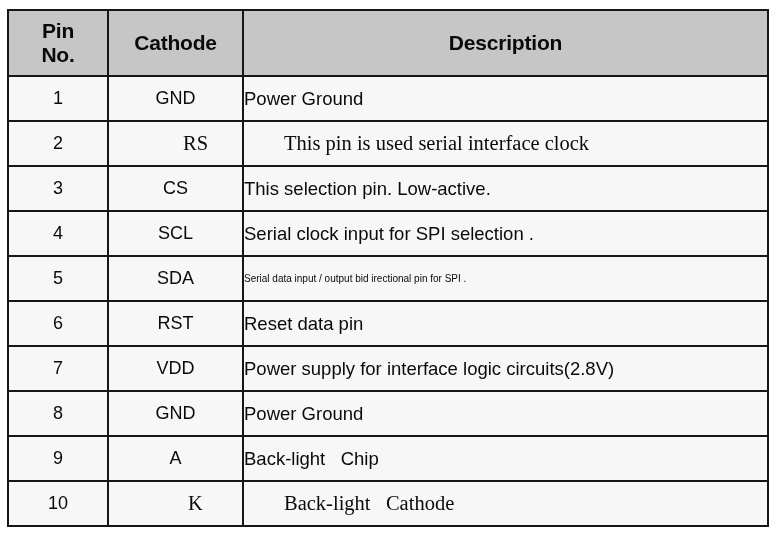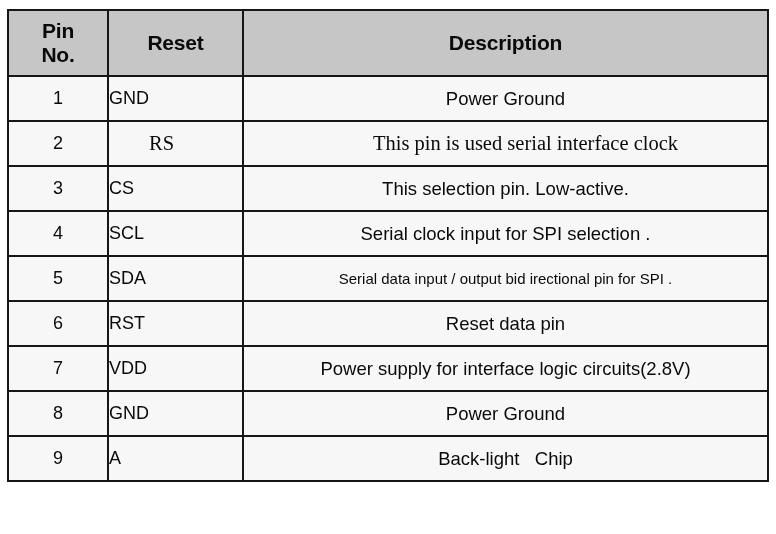--- a/index.html
+++ b/index.html
@@ -61,64 +61,64 @@
   }
 
   
   table.pin-table tbody tr { height: 45px; }
 
   td.cell-pin {
     text-align: center;
     font-size: 18px;
   }
   td.cell-sym {
-    text-align: left;
+    text-align: center;
     font-size: 18px;
   }
   td.cell-desc {
-    text-align: center;
+    text-align: left;
     font-size: 18.5px;
     padding-left: 11px;
   }
 
   
   tr.font-serif td.cell-sym,
   tr.font-serif td.cell-desc {
     font-family: "Liberation Serif", serif;
     font-size: 20.5px;
     padding-left: 40px;
   }
   tr.font-serif td.cell-pin {
     font-family: "Liberation Sans", sans-serif;
   }
 
   
   tr.font-small td.cell-desc {
-    font-size: 15px;
+    font-size: 10px;
   }
 
   .gap { white-space: pre; }
 </style>
 </head>
 <body>
 
 <div id="pin-table-wrap">
   <table class="pin-table">
     <colgroup>
       <col class="col-pin">
       <col class="col-sym">
       <col class="col-desc">
     </colgroup>
     <thead>
       <tr>
         <th class="th-pin">
           <span>Pin</span><br>
           <span>No.</span>
         </th>
-        <th class="th-sym">Reset</th>
+        <th class="th-sym">Cathode</th>
         <th class="th-desc">Description</th>
       </tr>
     </thead>
     <tbody id="table-body">
         <tr>
           <td class="cell-pin">1</td>
           <td class="cell-sym">GND</td>
           <td class="cell-desc"><span class="gap">Power Ground</span></td>
         </tr>
         <tr class="font-serif">
@@ -154,15 +154,20 @@
         <tr>
           <td class="cell-pin">8</td>
           <td class="cell-sym">GND</td>
           <td class="cell-desc"><span class="gap">Power Ground</span></td>
         </tr>
         <tr>
           <td class="cell-pin">9</td>
           <td class="cell-sym">A</td>
           <td class="cell-desc"><span class="gap">Back-light   Chip</span></td>
         </tr>
+        <tr class="font-serif">
+          <td class="cell-pin">10</td>
+          <td class="cell-sym">K</td>
+          <td class="cell-desc"><span class="gap">Back-light   Cathode</span></td>
+        </tr>
       </tbody>
   </table>
 </div>
 
 </body></html>

